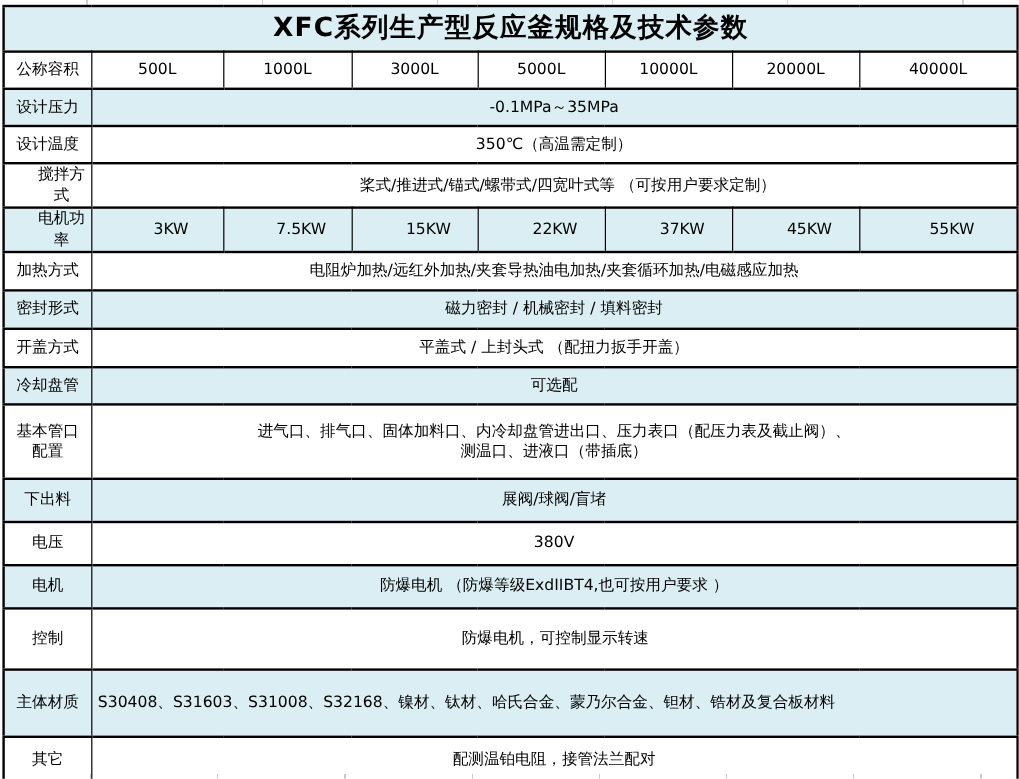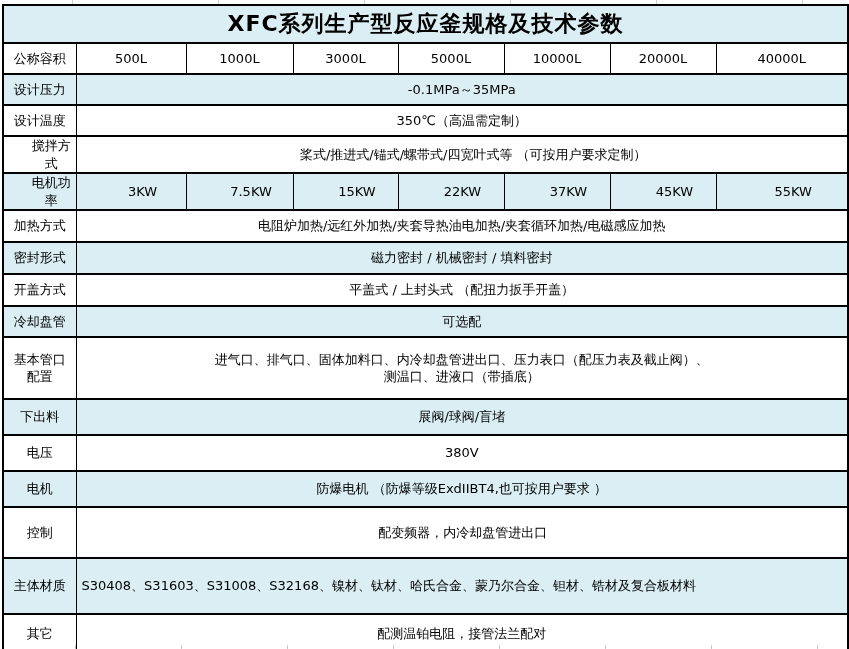--- a/index.html
+++ b/index.html
@@ -139,21 +139,21 @@
     <td colspan="7">380V</td>
   </tr>
 
   <tr class="alt h34">
     <td>电机</td>
     <td colspan="7">防爆电机 （防爆等级ExdIIBT4,也可按用户要求 ）</td>
   </tr>
 
   <tr class="plain h49">
     <td>控制</td>
-    <td colspan="7" class="left">配变频器，内冷却盘管进出口</td>
+    <td colspan="7" class="left">防爆电机，可控制显示转速</td>
   </tr>
 
   <tr class="alt h54">
     <td>主体材质</td>
     <td colspan="7" class="left">S30408、S31603、S31008、S32168、镍材、钛材、哈氏合金、蒙乃尔合金、钽材、锆材及复合板材料</td>
   </tr>
 
   <tr class="plain h38">
     <td>其它</td>
     <td colspan="7">配测温铂电阻，接管法兰配对</td>

